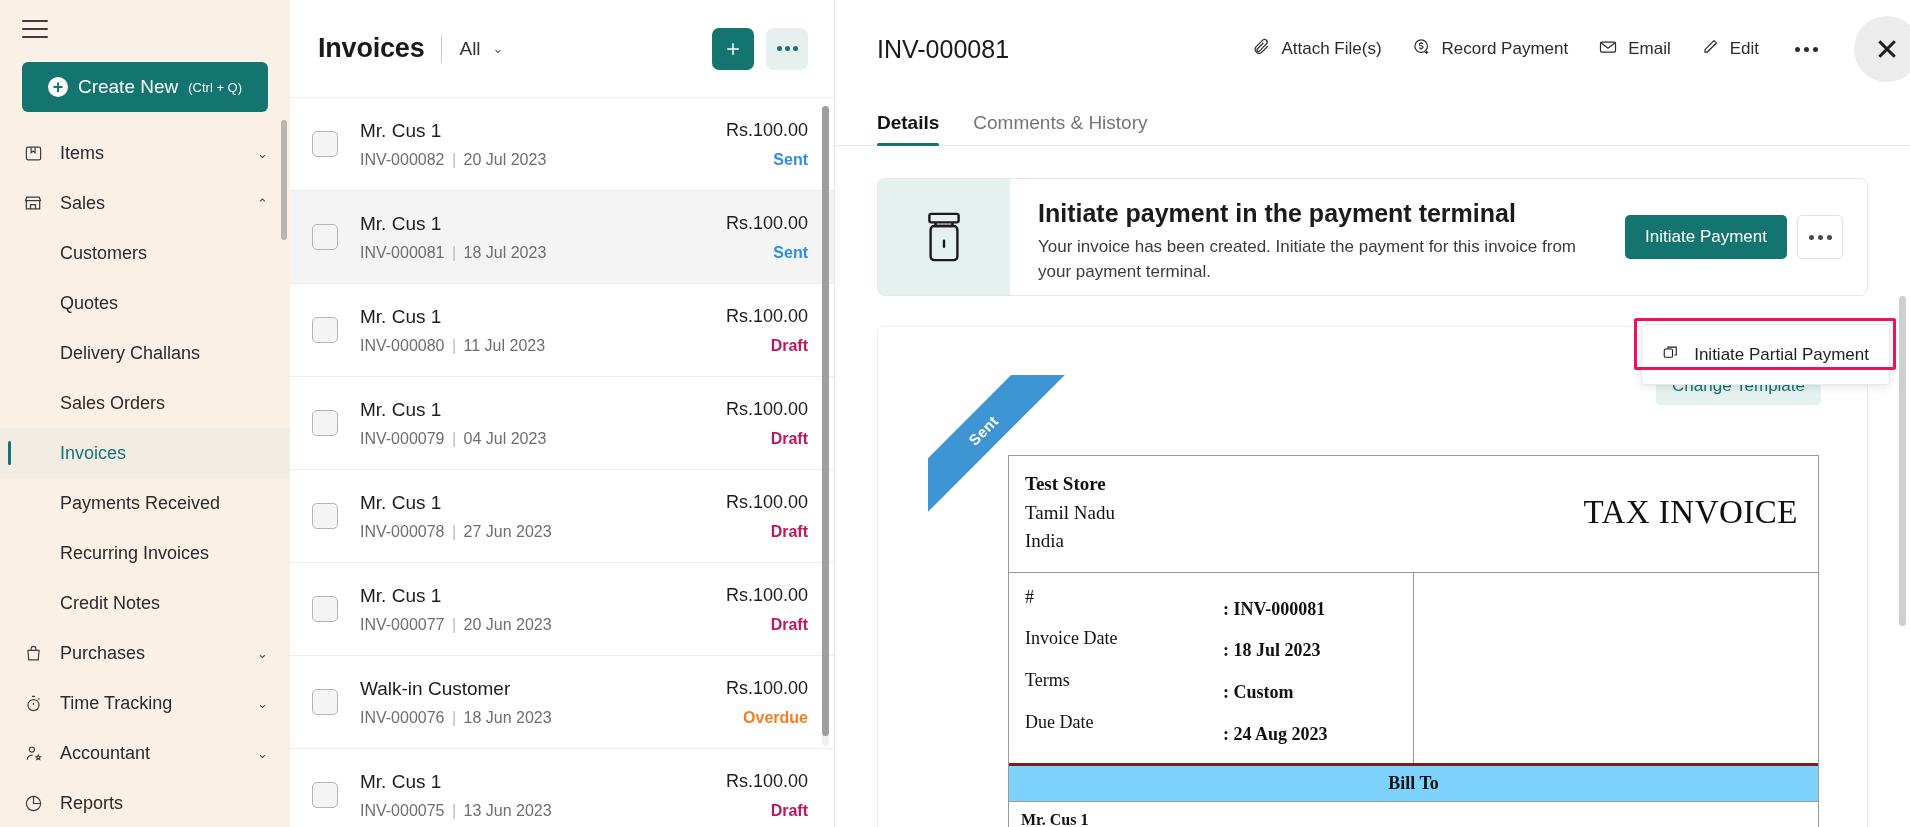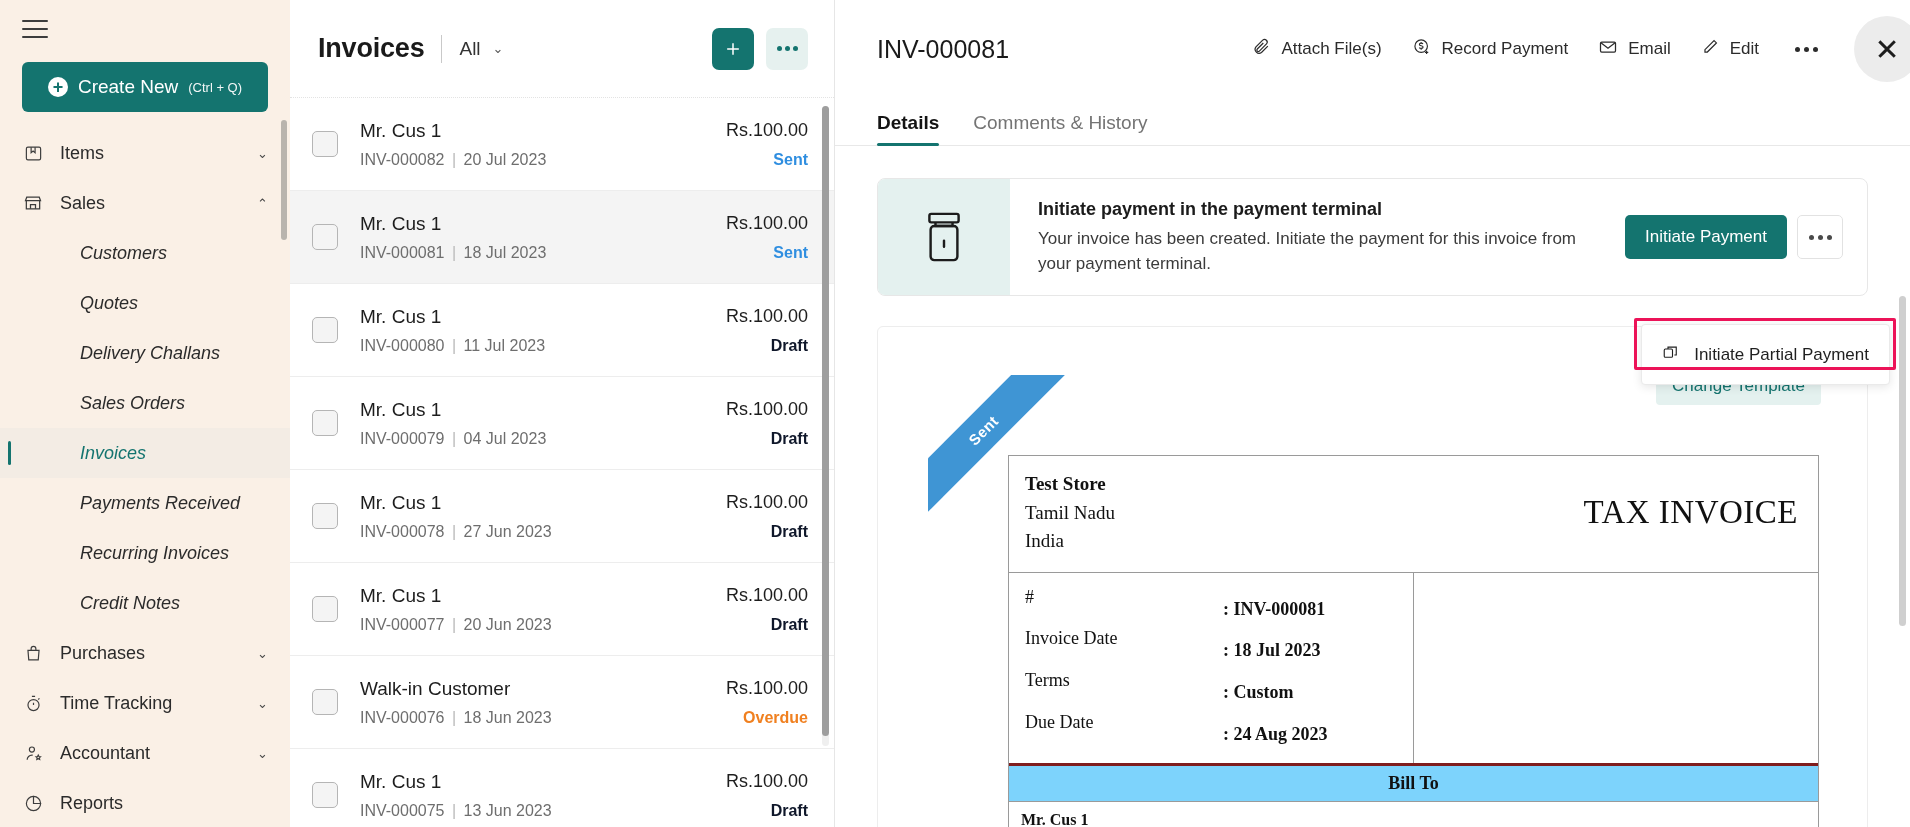--- a/index.html
+++ b/index.html
@@ -52,21 +52,21 @@
     display: flex; align-items: center;
     padding-left: 20px;
     gap: 14px;
     cursor: pointer;
     font-size: 18px;
     color: #2b2b2b;
     position: relative;
   }
   .nav-item .ic { width: 26px; height: 22px; display: flex; align-items: center; justify-content: center; color: #3d3d3d; flex: 0 0 26px; }
   .nav-item .chev { margin-left: auto; margin-right: 22px; color: #4a4a4a; font-size: 13px; }
-  .nav-item.sub { padding-left: 80px; font-style: italic; }
+  .nav-item.sub { padding-left: 60px; }
   .nav-item.active {
     background: #f3ece4;
     color: #14746f;
   }
   .nav-item.active::before {
     content:""; position: absolute; left: 8px; top: 13px;
     width: 3px; height: 24px; background: #14746f; border-radius: 2px;
   }
   .sb-track { position: absolute; right: 3px; top: 120px; width: 6px; height: 700px; }
   .sb-thumb { position:absolute; top: 0; width: 6px; height: 120px; background: #b9b4ad; border-radius: 3px; }
@@ -121,21 +121,21 @@
     background: #f4f4f4; flex: 0 0 26px; margin-right: 22px; cursor: pointer;
   }
   .row .info { display: flex; flex-direction: column; gap: 9px; }
   .row .cust { font-size: 19px; color: #1d1d1d; }
   .row .meta { font-size: 16px; color: #6e6e6e; }
   .row .meta .sep { color: #b9b9b9; margin: 0 3px; }
   .row .right { margin-left: auto; text-align: right; display: flex; flex-direction: column; gap: 10px; align-items: flex-end; }
   .row .amt { font-size: 18px; color: #1d1d1d; }
   .row .status { font-size: 16px; font-weight: 700; }
   .status.sent { color: #2f8ee0; }
-  .status.draft { color: #0f172a; padding-left: 22px; }
+  .status.draft { color: #be185d; padding-left: 22px; }
   .status.overdue { color: #f08020; }
 
   .list-sb { position:absolute; right: 5px; top: 106px; width: 7px; height: 640px; background: #efefef; border-radius: 4px; }
   .list-sb-thumb { position:absolute; top:0; left:0; width: 7px; height: 630px; background: #9e9e9e; border-radius: 4px; }
 
   
   .detail { flex: 1; height: 827px; background: #ffffff; display: flex; flex-direction: column; position: relative; overflow: hidden; }
   .detail-header {
     height: 98px; flex: 0 0 98px;
     display: flex; align-items: center;
@@ -164,21 +164,21 @@
 
   .banner {
     margin-top: 32px;
     height: 118px;
     border: 1px solid #e7e7e7; border-radius: 8px;
     display: flex; align-items: stretch; overflow: hidden; background: #fff;
     position: relative;
   }
   .banner-ico { width: 132px; background: #e4f1ef; display: flex; align-items: center; justify-content: center; flex: 0 0 132px; }
   .banner-txt { padding: 20px 18px 0 28px; flex: 1; }
-  .banner-title { font-size: 18px; font-weight: 700; color: #1b1b1b; margin-bottom: 7px; }
+  .banner-title { font-size: 25px; font-weight: 700; color: #1b1b1b; margin-bottom: 7px; }
   .banner-sub { font-size: 17px; color: #3b3b3b; line-height: 1.45; max-width: 620px; }
   .banner-actions { display: flex; align-items: center; gap: 10px; padding-right: 24px; }
   .btn-primary {
     background: #14746f; color: #fff; border-radius: 5px;
     padding: 12px 20px; font-size: 17px; cursor: pointer; white-space: nowrap;
   }
   .btn-ghost-dots {
     width: 46px; height: 44px; border-radius: 5px; border: 1px solid #e2e2e2; background:#fff;
     display: flex; align-items: center; justify-content: center; gap: 4px; cursor:pointer;
   }

